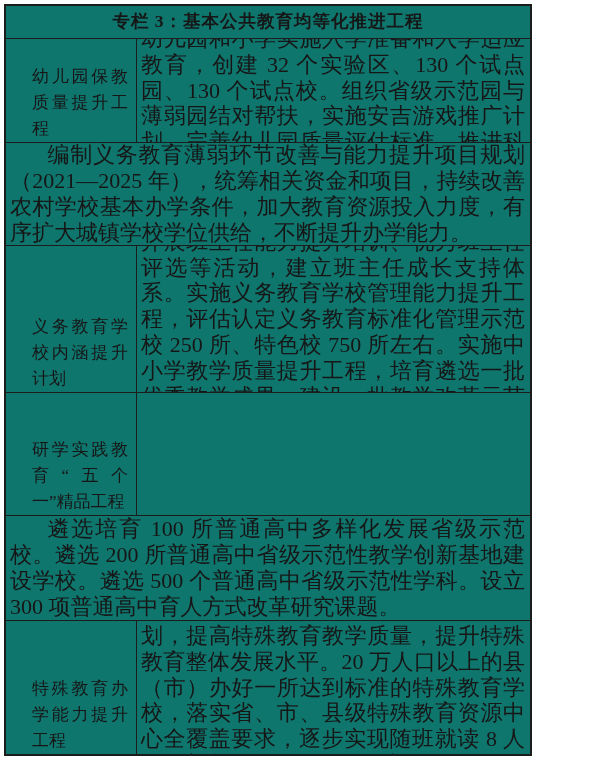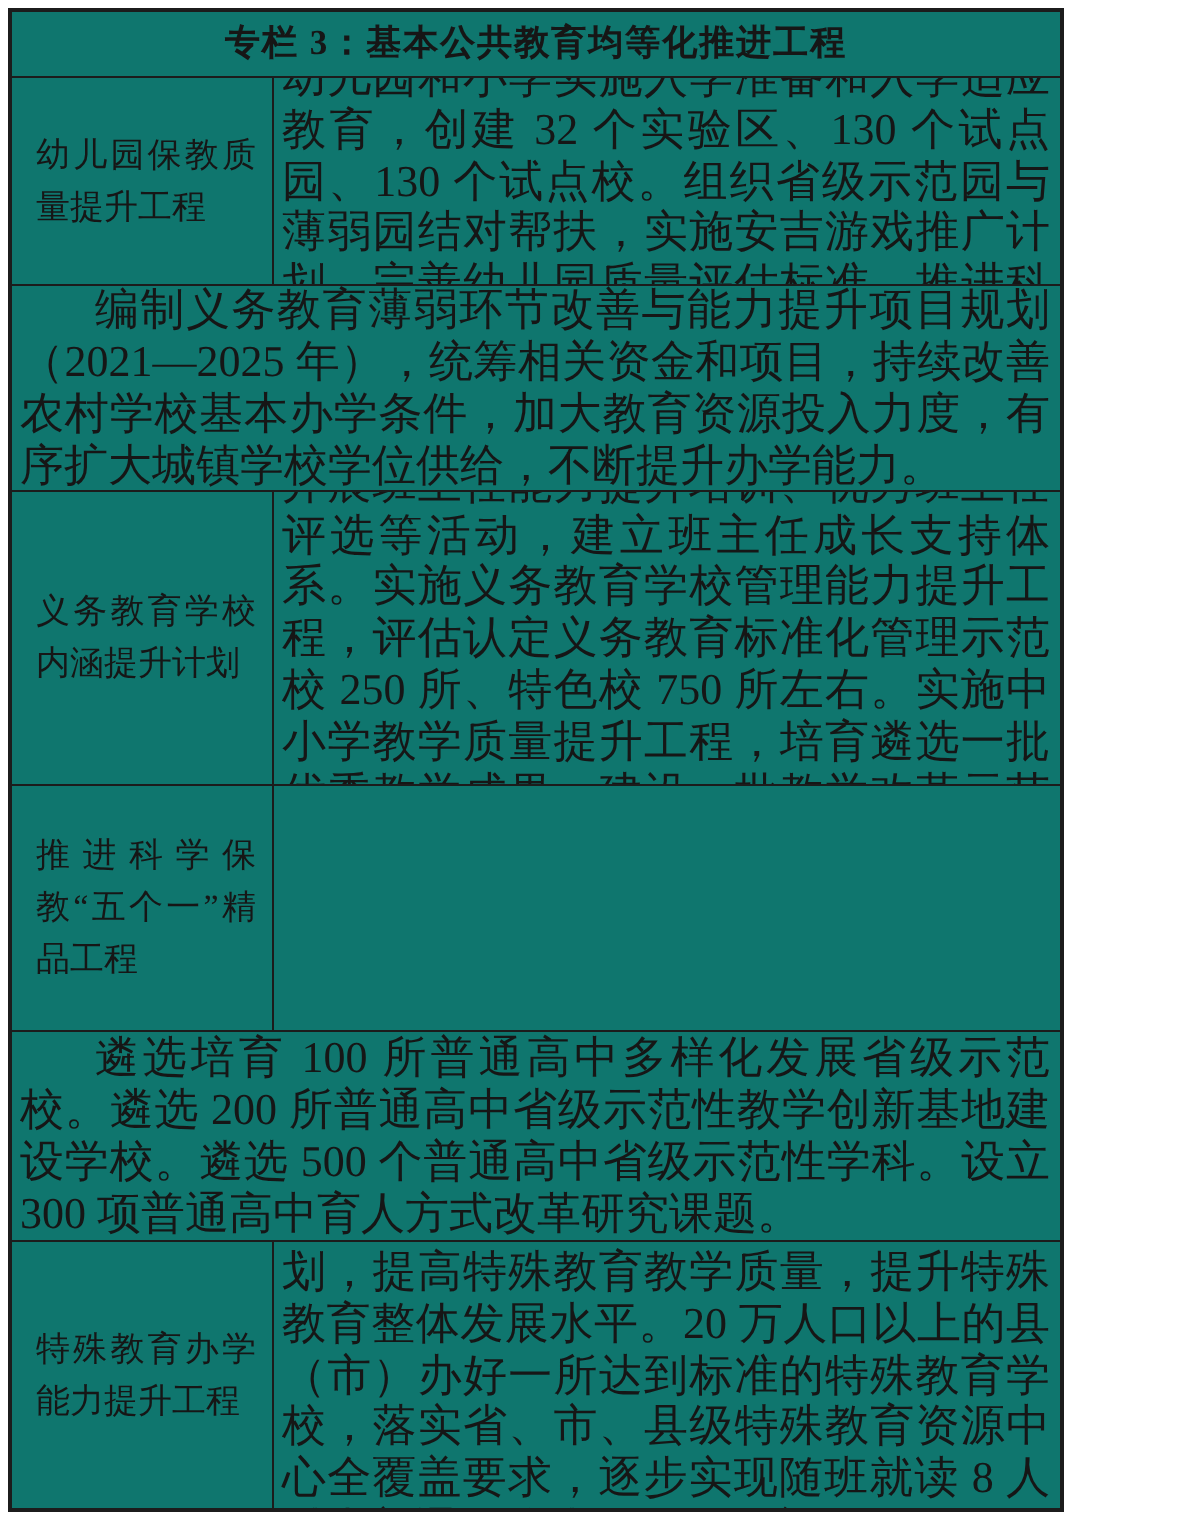--- a/index.html
+++ b/index.html
@@ -43,22 +43,22 @@
   .r1 { height: 103px; }
   .r2 { height: 147px; }
   .r3 { height: 123px; }
   .r4 { height: 105px; }
   .r5 { height: 134px; }
   .lbl {
     width: 131px;
     box-sizing: border-box;
     border-right: 1px solid #1c1c1c;
     display: flex;
-    align-items: center;
-    padding: 0 8px 0 12px;
+    align-items: flex-end;
+    padding: 0 8px 0 26px;
     flex: none;
   }
   .lbl-t {
     width: 100%;
     font-size: 17px;
     line-height: 26px;
     text-align: justify;
     text-justify: inter-character;
   }
   .txt {
@@ -104,21 +104,21 @@
     <div class="lbl">
       <span class="lbl-t">义务教育学校内涵提升计划</span>
     </div>
     <div class="txt">
       <p class="txt-t">推进中小学班主任素养提升工程，开展班主任能力提升培训、优秀班主任评选等活动，建立班主任成长支持体系。实施义务教育学校管理能力提升工程，评估认定义务教育标准化管理示范校 250 所、特色校 750 所左右。实施中小学教学质量提升工程，培育遴选一批优秀教学成果，建设一批教学改革示范区、示范校。</p>
     </div>
   </div>
 
   <div class="row r3">
     <div class="lbl">
-      <span class="lbl-t">推进科学保教“五个一”精品工程</span>
+      <span class="lbl-t">研学实践教育“五个一”精品工程</span>
     </div>
   </div>
 
   <div class="row r4">
     <div class="txt">
       <p class="txt-t">遴选培育 100 所普通高中多样化发展省级示范校。遴选 200 所普通高中省级示范性教学创新基地建设学校。遴选 500 个普通高中省级示范性学科。设立 300 项普通高中育人方式改革研究课题。</p>
     </div>
   </div>
 
   <div class="row r5">

